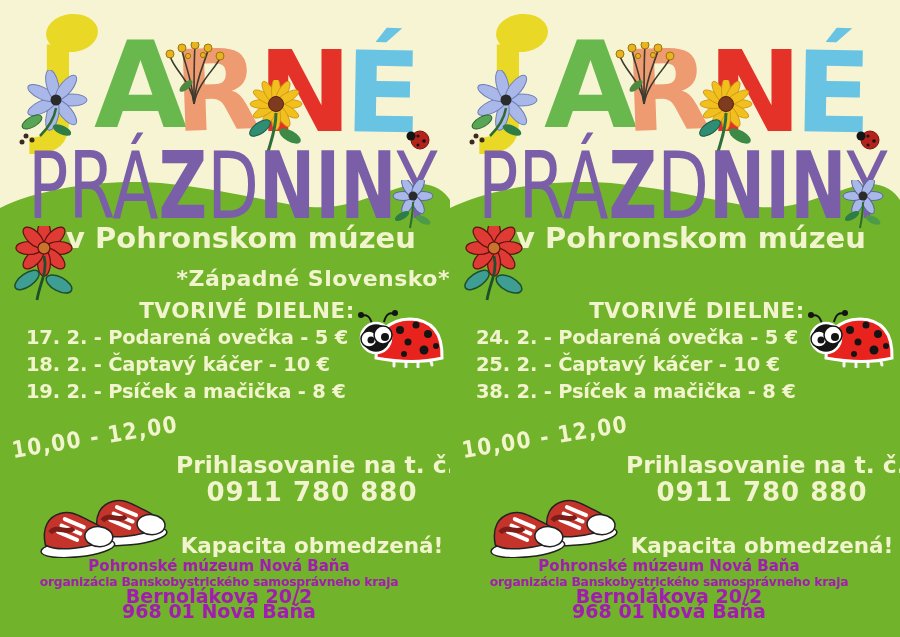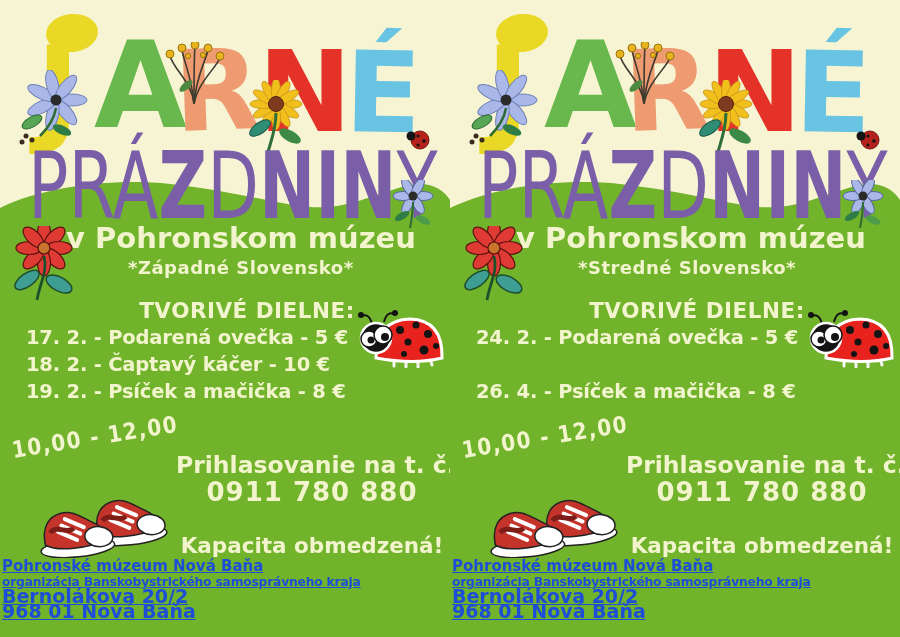--- a/index.html
+++ b/index.html
@@ -13,29 +13,29 @@
   .la{left:94px;top:26px;font-size:120px;color:#69b84e;}
   .lr{left:172px;top:36px;font-size:112px;color:#ef9b72;transform:rotate(-2deg);}
   .ln{left:258px;top:36px;font-size:112px;color:#e53229;}
   .le{left:346px;top:36px;font-size:112px;color:#69c3e3;transform:rotate(1deg);}
   .jdot{position:absolute;left:46px;top:14px;width:52px;height:38px;background:#e9d926;border-radius:50%;transform:rotate(-6deg);}
   .deco{position:absolute;}
   .w2{position:absolute;left:28px;top:140px;font-size:84px;line-height:1;color:#7a5fa8;white-space:nowrap;transform:scale(0.80,1.10);transform-origin:left top;font-weight:400;}
   .w2 .wt{font-weight:700;}
   .txt{position:absolute;color:#f1f4cd;font-weight:bold;line-height:1.15;}
   .venue{left:36px;width:410px;top:222px;font-size:29px;text-align:center;}
-  .region{left:128px;width:322px;top:258px;font-size:18px;text-align:left;letter-spacing:.5px;}
+  .region{left:128px;width:322px;top:266px;font-size:22px;text-align:right;letter-spacing:.5px;}
   .heading{left:40px;width:414px;top:299px;font-size:21.5px;text-align:center;letter-spacing:.5px;}
   .wline{left:26px;font-size:19.5px;letter-spacing:-.2px;white-space:nowrap;}
   .wl0{top:327px;} .wl1{top:354px;} .wl2{top:381px;}
   .time{left:12px;top:437px;font-size:23px;letter-spacing:1.5px;transform:rotate(-9deg) scaleX(.88);transform-origin:left center;white-space:nowrap;}
   .reg{left:176px;width:272px;top:452px;font-size:23.5px;text-align:center;white-space:nowrap;}
   .phone{left:176px;width:272px;top:478px;font-size:26px;text-align:center;letter-spacing:1px;}
   .capn{left:176px;width:272px;top:534px;font-size:21.5px;text-align:center;}
-  .footer{position:absolute;left:2px;width:434px;top:558px;color:#1d4ed8;font-weight:bold;text-decoration:underline;}
+  .footer{position:absolute;left:2px;width:434px;top:558px;text-align:center;color:#a21caf;font-weight:bold;}
   .f0{font-size:15px;line-height:17px;} .f1{font-size:12.3px;line-height:14px;letter-spacing:-.2px;} .f2,.f3{font-size:19px;line-height:15px;}
 </style>
 </head>
 <body>
 
 <div id="canvas">
 
   <div class="poster">
     <div class="green-body"></div>
     <svg class="hill" viewBox="0 0 450 135" preserveAspectRatio="none">
@@ -317,42 +317,42 @@
         <ellipse cx="33" cy="16" rx="10" ry="4.5" transform="rotate(240 23 16)"></ellipse>
         <ellipse cx="33" cy="16" rx="10" ry="4.5" transform="rotate(300 23 16)"></ellipse>
       </g>
       <circle cx="23" cy="16" r="4.5" fill="#2b2b2b"></circle>
       <path d="M23,22 C23,32 22,38 20,48" stroke="#2e6b33" stroke-width="2" fill="none"></path>
       <ellipse cx="12" cy="36" rx="8" ry="3.5" fill="#2e7d46" transform="rotate(-30 12 36)"></ellipse>
       <ellipse cx="33" cy="40" rx="8" ry="3.5" fill="#4c9a4a" transform="rotate(25 33 40)"></ellipse>
     </svg>
 
     <div class="txt venue">v Pohronskom múzeu</div>
-    <div class="txt region">*Stredné Slovensko*</div>
 
     <svg class="deco" style="left:10px;top:226px" width="70" height="80" viewBox="0 0 70 80">
       <g fill="#e03a34" stroke="#5c120f" stroke-width="1.2">
         <ellipse cx="34" cy="7" rx="6.5" ry="13" transform="rotate(0 34 22)"></ellipse>
         <ellipse cx="34" cy="7" rx="6.5" ry="13" transform="rotate(45 34 22)"></ellipse>
         <ellipse cx="34" cy="7" rx="6.5" ry="13" transform="rotate(90 34 22)"></ellipse>
         <ellipse cx="34" cy="7" rx="6.5" ry="13" transform="rotate(135 34 22)"></ellipse>
         <ellipse cx="34" cy="7" rx="6.5" ry="13" transform="rotate(180 34 22)"></ellipse>
         <ellipse cx="34" cy="7" rx="6.5" ry="13" transform="rotate(225 34 22)"></ellipse>
         <ellipse cx="34" cy="7" rx="6.5" ry="13" transform="rotate(270 34 22)"></ellipse>
         <ellipse cx="34" cy="7" rx="6.5" ry="13" transform="rotate(315 34 22)"></ellipse>
       </g>
       <circle cx="34" cy="22" r="6" fill="#c9742c" stroke="#5c120f" stroke-width="1.2"></circle>
       <path d="M34,30 C38,46 30,56 27,74" stroke="#1e4f2c" stroke-width="2.8" fill="none"></path>
       <ellipse cx="17" cy="54" rx="14" ry="6.5" fill="#3f9e94" stroke="#1e4f2c" stroke-width="1.5" transform="rotate(-35 17 54)"></ellipse>
       <ellipse cx="49" cy="58" rx="14" ry="7" fill="#3f9e94" stroke="#1e4f2c" stroke-width="1.5" transform="rotate(28 49 58)"></ellipse>
     </svg>
 
     <div class="txt heading">TVORIVÉ DIELNE:</div>
     <div class="txt wline wl0">24. 2. - Podarená ovečka - 5 €</div>
-    <div class="txt wline wl2">26. 4. - Psíček a mačička - 8 €</div>
+    <div class="txt wline wl1">25. 2. - Čaptavý káčer - 10 €</div>
+    <div class="txt wline wl2">38. 2. - Psíček a mačička - 8 €</div>
 
     <svg class="deco" style="left:354px;top:308px" width="92" height="60" viewBox="0 0 92 60">
       <path d="M18,16 C16,8 12,6 8,8" stroke="#141414" stroke-width="2" fill="none"></path>
         <circle cx="7" cy="7" r="3" fill="#141414"></circle>
       <path d="M30,14 C32,6 36,4 40,6" stroke="#141414" stroke-width="2" fill="none"></path>
         <circle cx="41" cy="5" r="3" fill="#141414"></circle>
       <g stroke="#f4f4f4" stroke-width="3" stroke-linecap="round">
         <line x1="40" y1="52" x2="40" y2="58"></line>
           <line x1="52" y1="53" x2="52" y2="59"></line>
         <line x1="64" y1="53" x2="64" y2="59"></line>

